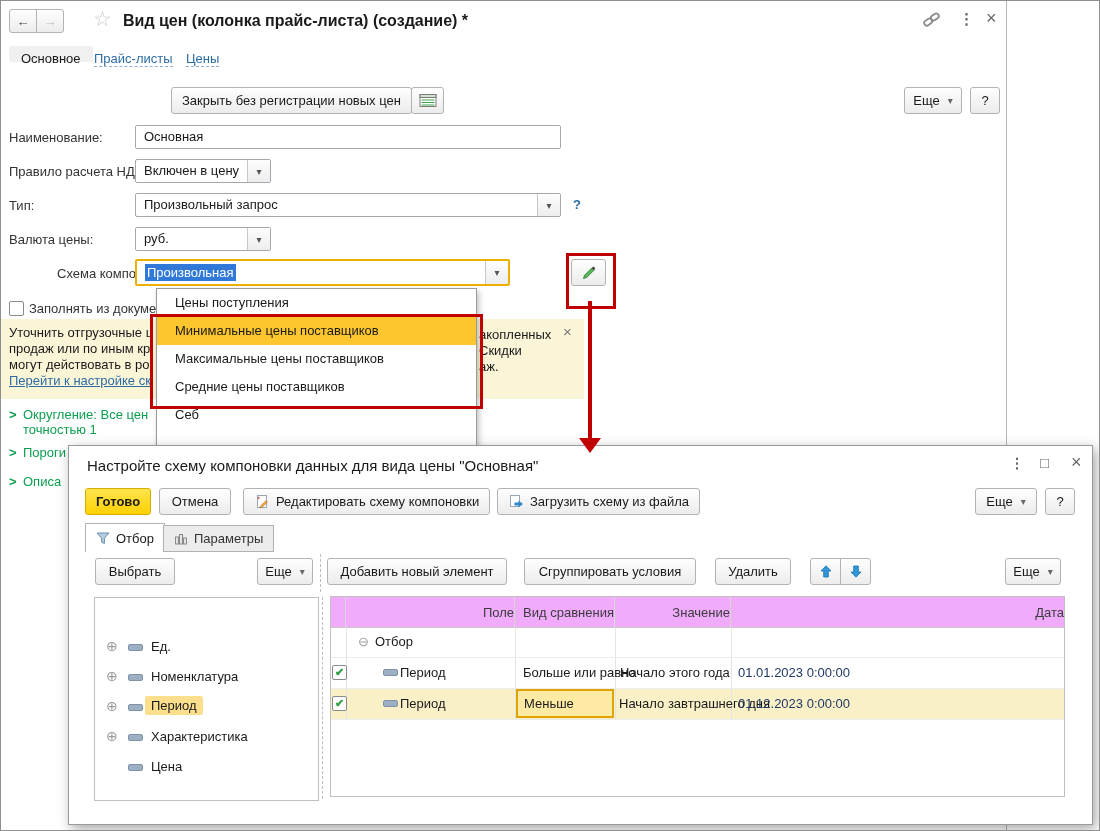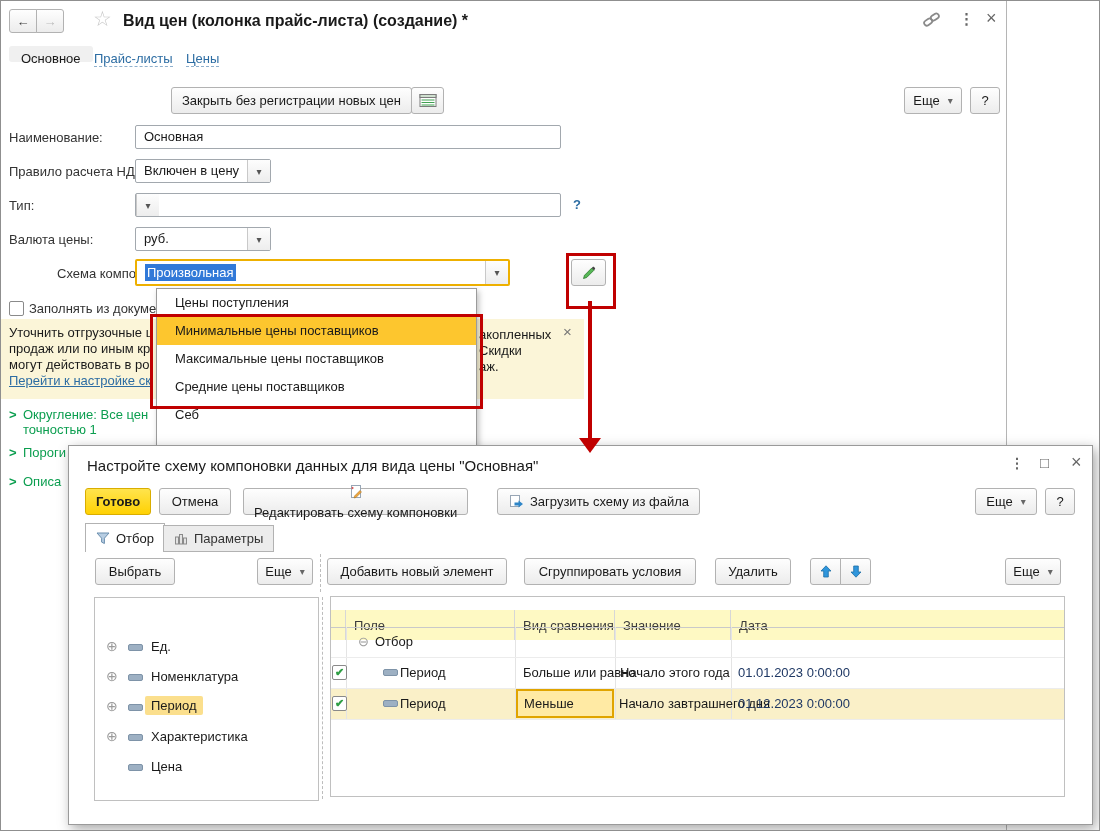--- a/index.html
+++ b/index.html
@@ -31,22 +31,22 @@
               display:flex;align-items:center;gap:6px;padding:0 10px;}
   .tab-idle{position:absolute;box-sizing:border-box;height:27px;background:#ececec;border:1px solid #b2b2b2;
             display:flex;align-items:center;gap:6px;padding:0 10px;color:#333;}
   .panel{position:absolute;border:1px solid #c0c0c0;background:#fff;}
   .panel-hd{height:26px;background:#f6f6f6;border-bottom:1px solid #d4d4d4;padding:5px 0 0 10px;color:#3c3c3c;box-sizing:border-box;}
   .tree-item{position:absolute;left:0;width:100%;height:30px;}
   .t-expand{position:absolute;left:11px;top:7px;color:#9a9a9a;font-size:14px;line-height:14px;}
   .t-dash{position:absolute;left:33px;top:12px;width:13px;height:5px;background:#9db0c3;border:1px solid #7e93a8;border-radius:2px;}
   .hl{background:#fbdf8d;border-radius:2px;padding:2px 6px;}
   .tbl{position:absolute;border:1px solid #c0c0c0;background:#fff;overflow:hidden;}
-  .th{position:absolute;top:13px;height:30px;background:#fef9c3;border-right:1px solid #d7d7d7;box-sizing:border-box;
-      padding:8px 0 0 8px;color:#3c3c3c;}
+  .th{position:absolute;top:0;height:30px;background:#f0abfc;border-right:1px solid #d7d7d7;box-sizing:border-box;
+      padding:8px 0 0 8px;color:#3c3c3c;text-align:right;}
   .hline{position:absolute;left:0;width:100%;height:1px;background:#ececec;}
   .vline{position:absolute;top:30px;width:1px;height:92px;background:#e4e4e4;}
   .cell{position:absolute;white-space:nowrap;}
   .cb{position:absolute;width:13px;height:13px;background:#fff;border:1px solid #8a8a8a;border-radius:2px;
       font-size:11px;line-height:12px;text-align:center;color:#2f9e44;font-weight:bold;}
   .dash-sep{position:absolute;border-left:1px dashed #bdbdbd;width:0;}
   .arrowline{position:absolute;left:587px;top:300px;width:4px;height:138px;background:#c00000;z-index:30;}
   .arrowhead{position:absolute;left:578px;top:437px;width:0;height:0;border-left:11px solid transparent;
              border-right:11px solid transparent;border-top:15px solid #c00000;z-index:30;}
   svg{display:block;}
@@ -112,20 +112,21 @@
     </div>
 
     <div class="lbl" style="left:8px;top:163px;">Правило расчета НДС:</div>
     <div class="combo" style="left:134px;top:158px;width:136px;">
       <div class="val">Включен в цену</div>
       <div class="arr">▾</div>
     </div>
 
     <div class="lbl" style="left:8px;top:197px;">Тип:</div>
     <div class="combo" style="left:134px;top:192px;width:426px;">
+      <div class="val">Произвольный запрос</div>
       <div class="arr">▾</div>
     </div>
     <div class="abs" style="left:572px;top:196px;color:#2d6da3;font-weight:bold;">?</div>
 
     <div class="lbl" style="left:8px;top:231px;">Валюта цены:</div>
     <div class="combo" style="left:134px;top:226px;width:136px;">
       <div class="val">руб.</div>
       <div class="arr">▾</div>
     </div>
 
@@ -186,21 +187,21 @@
     <div class="winicon" style="left:941px;top:9px;font-size:14px;font-weight:bold;">⋮</div>
     <div class="winicon" style="left:971px;top:8px;font-size:15px;">□</div>
     <div class="winicon" style="left:1002px;top:6px;font-size:18px;">×</div>
 
     <div class="btn yellow" style="left:16px;top:42px;width:66px;">
       <span>Готово</span>
       </div>
     <div class="btn" style="left:90px;top:42px;width:72px;">
       <span>Отмена</span>
       </div>
-    <div class="btn" style="left:174px;top:42px;flex-direction:column;">
+    <div class="btn" style="left:174px;top:42px;">
       <span>
         <svg width="16" height="15" viewBox="0 0 16 15">
           <rect x="3.5" y="1.5" width="9" height="12" fill="#fff" stroke="#98a6b5"></rect>
           <path d="M3 4l1.2-.4.4-1.2.4 1.2 1.2.4-1.2.4-.4 1.2-.4-1.2z" fill="#d23333"></path>
           <path d="M6.5 12l5.5-5.5 1.5 1.5-5.5 5.5-2 .5z" fill="#f0a63c" stroke="#9a6a1f" stroke-width="0.5"></path>
         </svg>
       </span>
       <span>Редактировать схему компоновки</span>
       </div>
     <div class="btn" style="left:428px;top:42px;">

